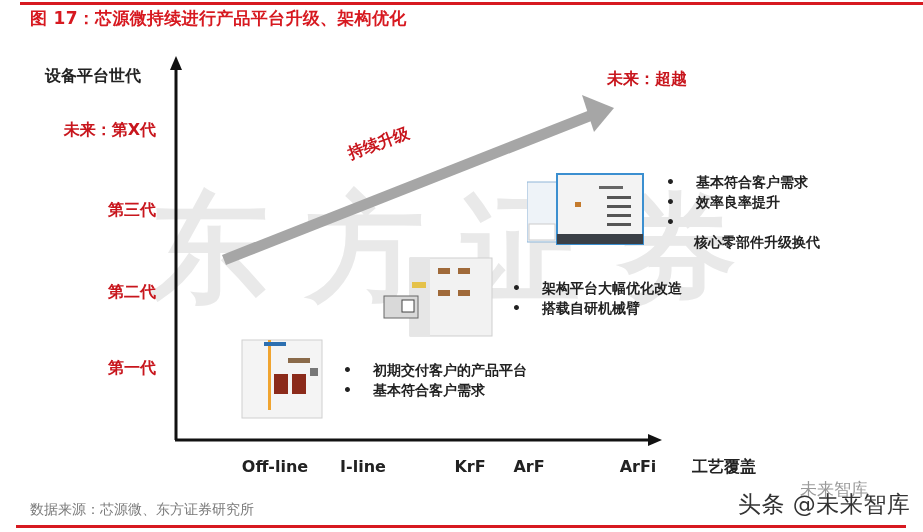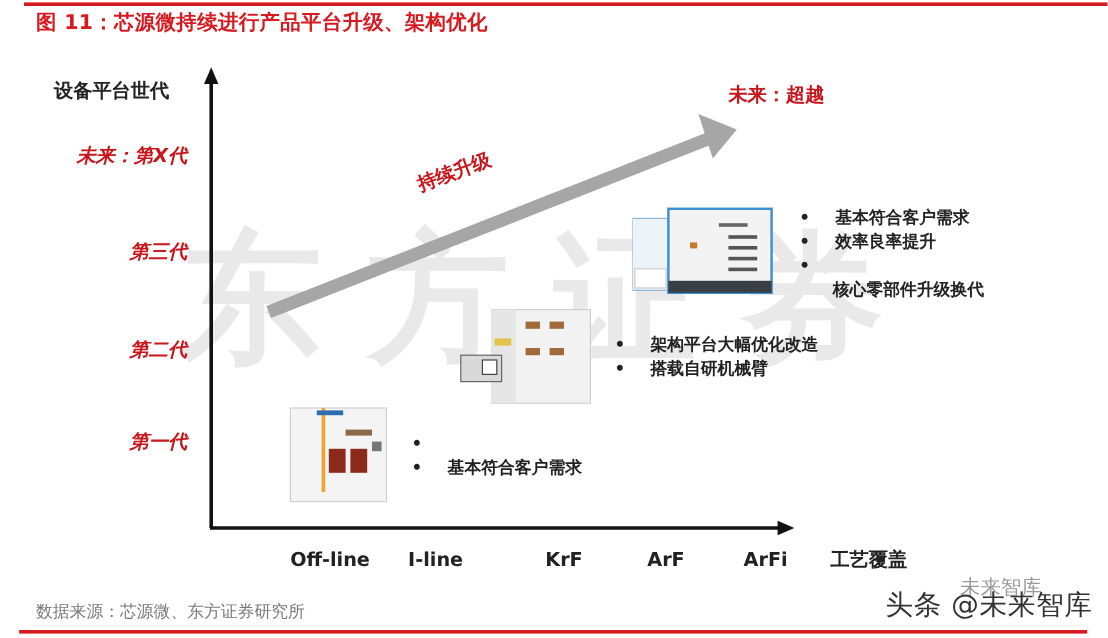--- a/index.html
+++ b/index.html
@@ -3,36 +3,36 @@
 <meta charset="utf-8">
 <style>
   html, body { margin:0; padding:0; background:#ffffff; }
   body { width:923px; height:532px; position:relative; overflow:hidden;
          font-family:"DejaVu Sans", "Liberation Sans", sans-serif; }
   .abs { position:absolute; }
   .topline { left:20px; top:2px; width:903px; height:3px; background:#d71920; }
   .fig-title { left:30px; top:7px; font-size:17px; font-weight:bold; color:#d71920; letter-spacing:0.3px; white-space:nowrap; }
   .watermark { left:150px; top:170px; font-size:118px; color:#e9e9e9; letter-spacing:38px; white-space:nowrap; font-weight:bold; }
   .ylabel { font-size:16px; font-weight:bold; color:#222; white-space:nowrap; }
-  .gen { font-size:16px; font-weight:bold; color:#c8161d; white-space:nowrap; text-align:right; width:140px;font-style:italic; }
+  .gen { font-size:16px; font-weight:bold; color:#c8161d; white-space:nowrap; text-align:right; width:140px; }
   .xtick { font-size:16px; font-weight:bold; color:#222; white-space:nowrap; text-align:center; }
   .bullets { font-size:14px; font-weight:bold; color:#222; line-height:20px; }
   .bullets .row { display:flex; }
   .bullets .dot { width:30px; flex:none; padding-left:2px; }
   .bullets .cont { padding-left:30px; }
   .source { left:30px; top:501px; font-size:14px; color:#7a7a7a; white-space:nowrap; }
   .bottomline { left:16px; top:525px; width:890px; height:3px; background:#d71920; }
   .credit { left:738px; top:489px; font-size:23px; color:#333; white-space:nowrap; letter-spacing:0.5px; }
   .credit-ghost { left:800px; top:478px; font-size:17px; color:#9a9a9a; white-space:nowrap; }
 </style>
 </head>
 <body>
 
 <div class="abs topline"></div>
-<div class="abs fig-title">图 11：芯源微持续进行产品平台升级、架构优化</div>
+<div class="abs fig-title">图 17：芯源微持续进行产品平台升级、架构优化</div>
 
 <div class="abs watermark">东方证券</div>
 
 <svg class="abs" style="left:0;top:0" width="923" height="532">
 
   <g>
     <polygon points="222,255 590,110 594,120 226,265" fill="#a6a6a6"></polygon>
     <polygon points="582,95 614,108 594,132" fill="#a6a6a6"></polygon>
   </g>
 
@@ -45,21 +45,21 @@
 
 <div class="abs ylabel" style="left:45px;top:66px;">设备平台世代</div>
 <div class="abs gen" style="left:16px;top:120px;">未来：第X代</div>
 <div class="abs gen" style="left:16px;top:200px;">第三代</div>
 <div class="abs gen" style="left:16px;top:282px;">第二代</div>
 <div class="abs gen" style="left:16px;top:358px;">第一代</div>
 
 <div class="abs xtick" style="left:230px;top:457px;width:90px;">Off-line</div>
 <div class="abs xtick" style="left:328px;top:457px;width:70px;">I-line</div>
 <div class="abs xtick" style="left:440px;top:457px;width:60px;">KrF</div>
-<div class="abs xtick" style="left:525px;top:457px;width:60px;">ArF</div>
+<div class="abs xtick" style="left:499px;top:457px;width:60px;">ArF</div>
 <div class="abs xtick" style="left:608px;top:457px;width:60px;">ArFi</div>
 <div class="abs xtick" style="left:684px;top:457px;width:80px;">工艺覆盖</div>
 
 <div class="abs" style="left:345px;top:145px;transform:rotate(-20deg);transform-origin:left top;font-size:16px;font-weight:bold;color:#c8161d;white-space:nowrap;">持续升级</div>
 <div class="abs" style="left:607px;top:69px;font-size:16px;font-weight:bold;color:#c8161d;white-space:nowrap;">未来：超越</div>
 
 <div class="abs" style="left:527px;top:172px;width:118px;height:76px;">
   <svg width="118" height="76">
     <rect x="0" y="10" width="30" height="60" fill="#eef3f8" stroke="#8fb6d8"></rect>
     <rect x="30" y="2" width="86" height="70" fill="#f3f3f3" stroke="#3b8fd0" stroke-width="2"></rect>
@@ -119,20 +119,21 @@
     <rect x="26" y="6" width="22" height="4" fill="#2c6fb0"></rect>
     <rect x="50" y="22" width="22" height="5" fill="#8a6a4a"></rect>
     <rect x="36" y="38" width="14" height="20" fill="#8b2a1a"></rect>
     <rect x="54" y="38" width="14" height="20" fill="#8b2a1a"></rect>
     <rect x="72" y="32" width="8" height="8" fill="#777"></rect>
   </svg>
 </div>
 <div class="abs bullets" style="left:341px;top:360px;">
   <div class="row">
       <span class="dot">•</span>
+      <span>初期交付客户的产品平台</span>
     </div>
   <div class="row">
       <span class="dot">•</span>
       <span>基本符合客户需求</span>
     </div>
 </div>
 
 <div class="abs source">数据来源：芯源微、东方证券研究所</div>
 <div class="abs credit-ghost">未来智库</div>
 <div class="abs credit">头条 @未来智库</div>

